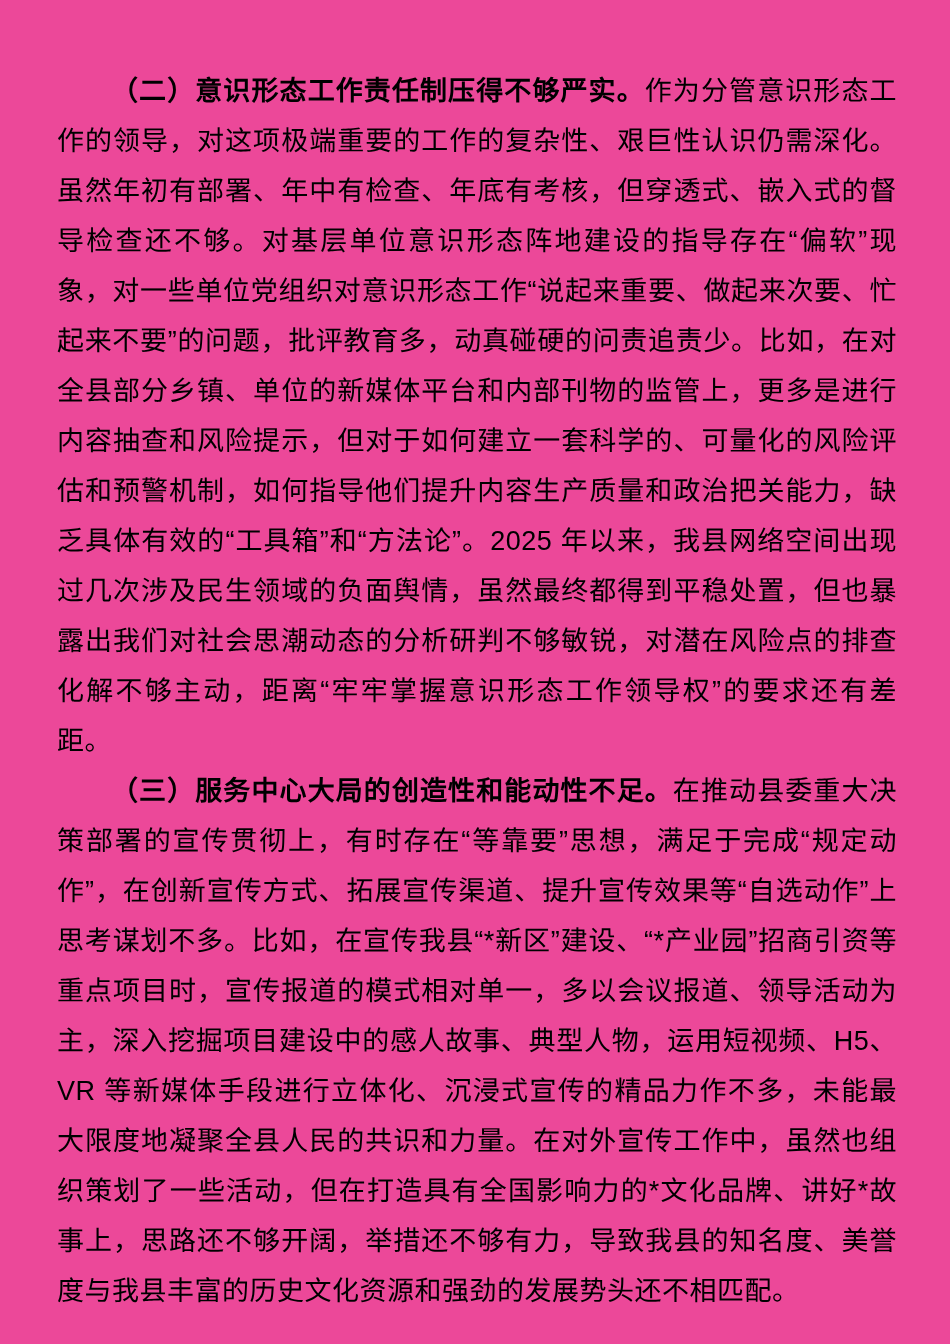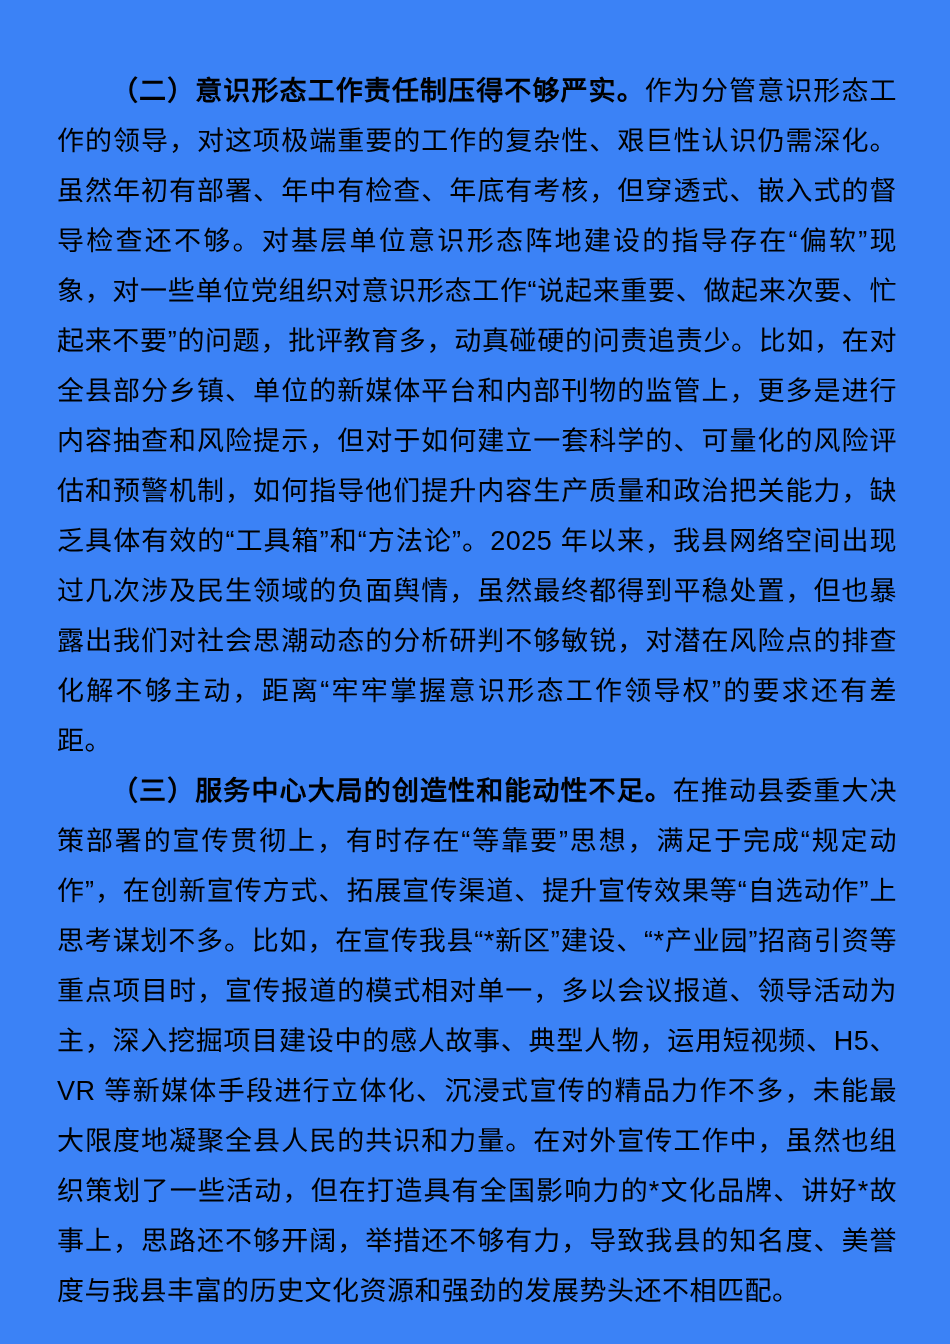--- a/index.html
+++ b/index.html
@@ -5,21 +5,21 @@
   html, body {
     margin: 0;
     padding: 0;
     background: #ffffff;
   }
   .page {
     position: relative;
     box-sizing: border-box;
     width: 950px;
     height: 1344px;
-    background: #3b82f6;
+    background: #ec4899;
     padding: 66px 53px 0 57px;
     font-family: "Liberation Sans", "DejaVu Sans", sans-serif;
     font-size: 27px;
     line-height: 50px;
     color: #000000;
     text-align: justify;
     text-justify: inter-ideograph;
     overflow: hidden;
   }
   .para {

